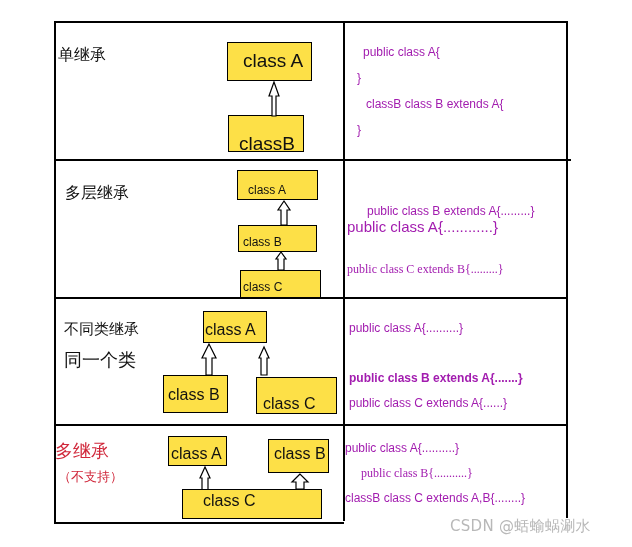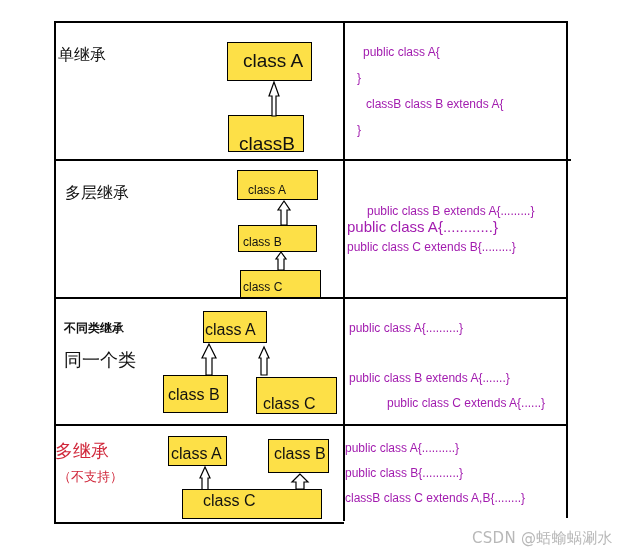--- a/index.html
+++ b/index.html
@@ -5,22 +5,22 @@
   html, body { margin:0; padding:0; background:#fff; }
   body { width:632px; height:547px; position:relative; overflow:hidden;
          font-family:"Liberation Sans","DejaVu Sans",sans-serif; color:#111; }
   .line { position:absolute; background:#000; }
   .box { position:absolute; border:1.5px solid #000; background:#fde047; box-sizing:border-box; }
   .box span { position:absolute; white-space:nowrap; }
   .label { position:absolute; white-space:nowrap; font-family:"DejaVu Sans",sans-serif; }
   .code { position:absolute; white-space:nowrap; font-size:12px; color:#a21caf; }
   .red { color:#d0273a; }
   svg.arrow { position:absolute; overflow:visible; }
-  .wm { position:absolute; left:472px; top:517px; font-size:15px; color:#b8b8b8;
-        font-family:"DejaVu Sans",sans-serif; white-space:nowrap; letter-spacing:0.3px;margin-top:12px; }
+  .wm { position:absolute; left:450px; top:517px; font-size:15px; color:#b8b8b8;
+        font-family:"DejaVu Sans",sans-serif; white-space:nowrap; letter-spacing:0.3px; }
 </style>
 </head>
 <body>
 
 <div class="line" style="left:54px;top:21px;width:513px;height:1.5px;"></div>
 <div class="line" style="left:54px;top:159px;width:517px;height:1.5px;"></div>
 <div class="line" style="left:54px;top:297px;width:513px;height:1.5px;"></div>
 <div class="line" style="left:54px;top:424px;width:512px;height:1.5px;"></div>
 <div class="line" style="left:54px;top:522px;width:290px;height:1.5px;"></div>
 <div class="line" style="left:54px;top:21px;width:1.5px;height:503px;"></div>
@@ -56,44 +56,44 @@
     <span style="left:4px;top:9px;font-size:12px;">class B</span>
   </div>
   <svg class="arrow" style="left:275px;top:251px;" width="12" height="20">
     <polygon points="6,1 1,8 3,8 3,19 9,19 9,8 11,8" fill="#fff" stroke="#000" stroke-width="1.2"></polygon>
   </svg>
   <div class="box" style="left:240px;top:270px;width:81px;height:28px;">
     <span style="left:2px;top:9px;font-size:12px;">class C</span>
   </div>
   <div class="code" style="left:347px;top:174px;font-size:15px;margin-top:44px;">public class A{............}</div>
   <div class="code" style="left:367px;top:204px;">public class B extends A{.........}</div>
-  <div class="code" style="left:347px;top:240px;">public class C extends B{.........}</div>
+  <div class="code" style="left:347px;top:262px;font-family:Liberation Serif, serif;">public class C extends B{.........}</div>
 </div>
 
 <div>
-  <div class="label" style="left:64px;top:320px;font-size:12px;font-weight:bold;">不同类继承</div>
+  <div class="label" style="left:64px;top:320px;font-size:15px;">不同类继承</div>
   <div class="label" style="left:64px;top:348px;font-size:18px;">同一个类</div>
   <div class="box" style="left:203px;top:311px;width:64px;height:32px;">
     <span style="left:1px;top:9px;font-size:16px;">class A</span>
   </div>
   <svg class="arrow" style="left:201px;top:343px;" width="16" height="33">
     <polygon points="8,1 1,15 5,15 5,32 11,32 11,15 15,15" fill="#fff" stroke="#000" stroke-width="1.2"></polygon>
   </svg>
   <svg class="arrow" style="left:258px;top:346px;" width="12" height="30">
     <polygon points="6,1 1,12 3,12 3,29 9,29 9,12 11,12" fill="#fff" stroke="#000" stroke-width="1.2"></polygon>
   </svg>
   <div class="box" style="left:163px;top:375px;width:65px;height:38px;">
     <span style="left:4px;top:10px;font-size:16px;">class B</span>
   </div>
   <div class="box" style="left:256px;top:377px;width:81px;height:37px;">
     <span style="left:6px;top:17px;font-size:16px;">class C</span>
   </div>
   <div class="code" style="left:349px;top:321px;">public class A{..........}</div>
-  <div class="code" style="left:349px;top:371px;">public class B extends A{.......}</div>
-  <div class="code" style="left:349px;top:396px;margin-left:38px;">public class C extends A{......}</div>
+  <div class="code" style="left:349px;top:371px;font-weight:bold;">public class B extends A{.......}</div>
+  <div class="code" style="left:349px;top:396px;">public class C extends A{......}</div>
 </div>
 
 <div>
   <div class="label red" style="left:55px;top:439px;font-size:18px;">多继承</div>
   <div class="label red" style="left:58px;top:468px;font-size:13px;">（不支持）</div>
   <div class="box" style="left:168px;top:436px;width:59px;height:30px;">
     <span style="left:2px;top:8px;font-size:16px;">class A</span>
   </div>
   <div class="box" style="left:268px;top:439px;width:61px;height:34px;">
     <span style="left:5px;top:5px;font-size:16px;">class B</span>
@@ -101,17 +101,17 @@
   <svg class="arrow" style="left:199px;top:466px;" width="12" height="27">
     <polygon points="6,1 1,12 3,12 3,26 9,26 9,12 11,12" fill="#fff" stroke="#000" stroke-width="1.2"></polygon>
   </svg>
   <svg class="arrow" style="left:291px;top:473px;" width="18" height="17">
     <polygon points="9,1 1,9 5,9 5,16 13,16 13,9 17,9" fill="#fff" stroke="#000" stroke-width="1.2"></polygon>
   </svg>
   <div class="box" style="left:182px;top:489px;width:140px;height:30px;">
     <span style="left:20px;top:2px;font-size:16px;">class C</span>
   </div>
   <div class="code" style="left:345px;top:441px;">public class A{..........}</div>
-  <div class="code" style="left:345px;top:466px;">public class B{...........}</div>
+  <div class="code" style="left:361px;top:466px;font-family:Liberation Serif, serif;">public class B{...........}</div>
   <div class="code" style="left:345px;top:491px;">classB class C extends A,B{........}</div>
 </div>
 
 <div class="wm">CSDN @蛞蝓蜗涮水</div>
 
 </body></html>

